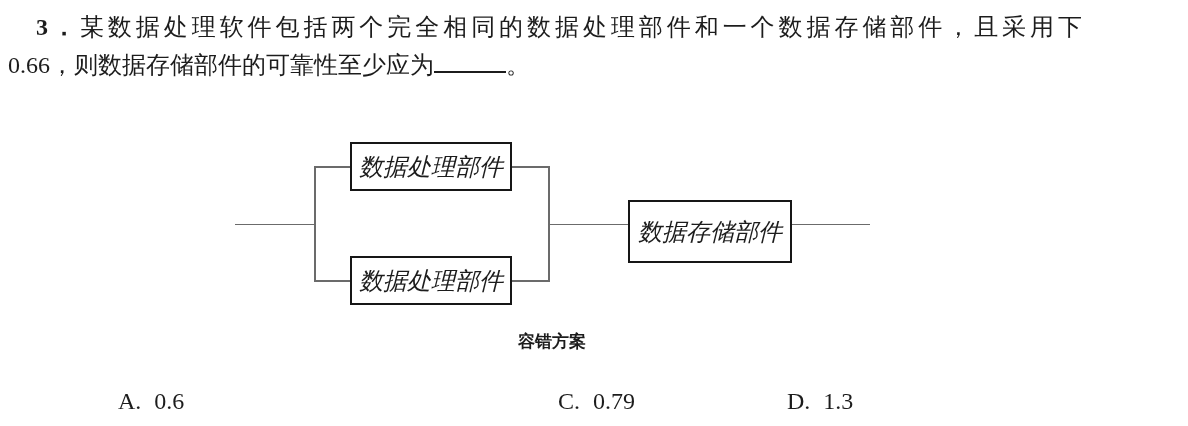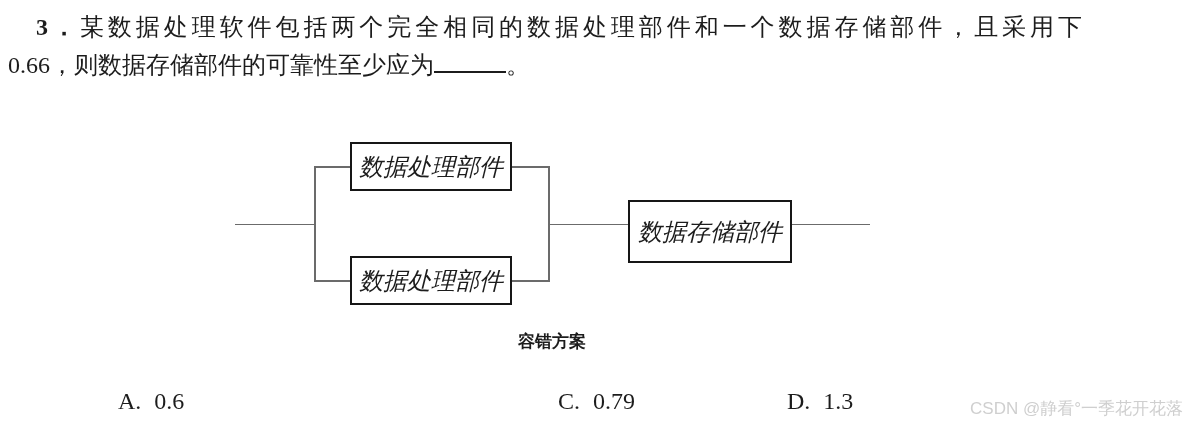--- a/index.html
+++ b/index.html
@@ -149,15 +149,14 @@
   </div>
 
   <div class="caption">容错方案</div>
 
   <div class="options">
     <span class="opt opt-a"><span class="opt-label">A.</span><span>0.6</span></span>
     <span class="opt opt-c"><span class="opt-label">C.</span><span>0.79</span></span>
     <span class="opt opt-d"><span class="opt-label">D.</span><span>1.3</span></span>
   </div>
 
-  <div class="watermark">CSDN @静看°一季花开花落</div>
 
 </div>
 
 </body></html>

